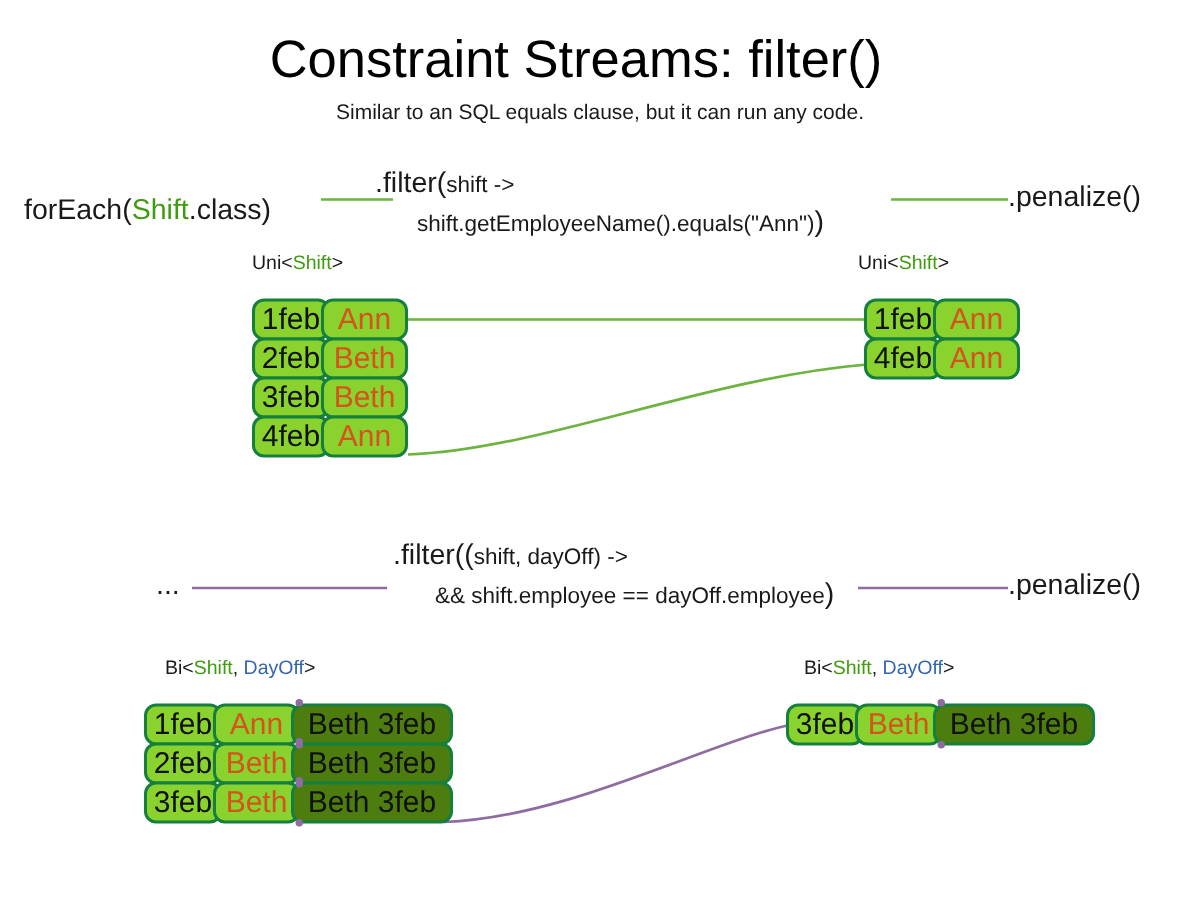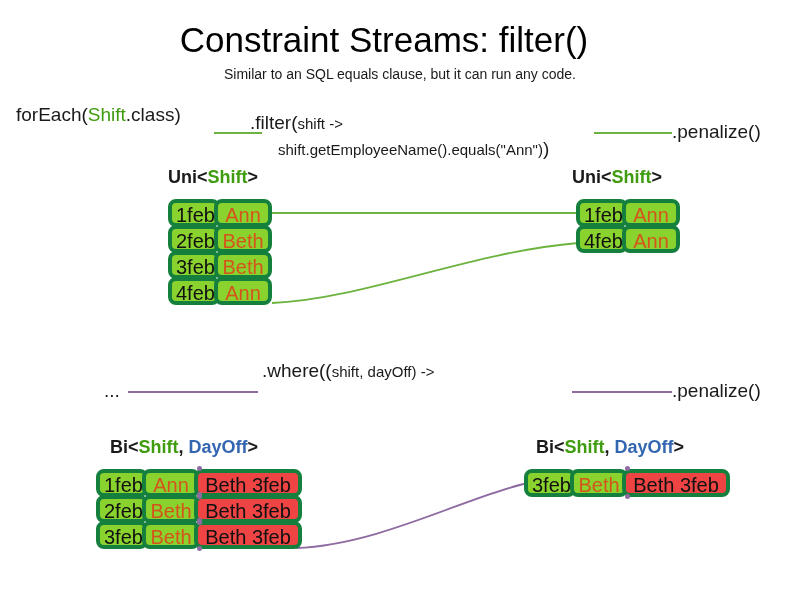--- a/index.html
+++ b/index.html
@@ -66,50 +66,49 @@
   .code-small {
     font-size: 15px;
     color: #1a1a1a;
   }
   .code-indent1 { padding-left: 28px; display: block; }
   .paren-big { font-size: 19px; }
 
   
   .type-cap {
     position: absolute;
-    font-size: 18px;
+    font-size: 13px;
     white-space: nowrap;
     color: #1a1a1a;
-    font-weight: bold;
   }
 
   
   .tuple-table {
     position: absolute;
   }
   .tuple-row {
     display: flex;
     align-items: stretch;
     margin-bottom: -2px;
     position: relative;
   }
   .cell {
-    border: 4px solid #15803d;
+    border: 2px solid #15803d;
     border-radius: 8px;
     box-sizing: border-box;
     height: 28px;
     line-height: 24px;
     font-size: 20px;
     text-align: center;
     padding: 0 4px;
     position: relative;
     overflow: hidden;
   }
   .cell.green { background: #8ad22e; }
-  .cell.blue  { background: #ef4444; }
+  .cell.blue  { background: #4d7c0f; }
   .cell.date  { color: #111111; }
   .cell.name  { color: #d4541c; margin-left: -6px; }
   .cell.pair  { color: #111111; margin-left: -6px; }
 
   
   .joint-dot {
     position: absolute;
     width: 5px;
     height: 5px;
     background: #8e6ba0;
@@ -143,21 +142,21 @@
 
     <path d="M 296 548 C 380 545 470 495 528 483" stroke="#8e6ba0" stroke-width="1.8" fill="none"></path>
 
     <path d="M 214 133 L 262 133" stroke="#6db33f" stroke-width="1.8" fill="none"></path>
     <path d="M 594 133 L 672 133" stroke="#6db33f" stroke-width="1.8" fill="none"></path>
 
     <path d="M 128 392 L 258 392" stroke="#8e6ba0" stroke-width="1.8" fill="none"></path>
     <path d="M 572 392 L 672 392" stroke="#8e6ba0" stroke-width="1.8" fill="none"></path>
   </svg>
 
-  <div class="pipe-text" style="left:16px; top:104px;"><span>forEach(</span><span class="c-green">Shift</span><span>.class)</span></div>
+  <div class="pipe-text" style="left:16px; top:130px;"><span>forEach(</span><span class="c-green">Shift</span><span>.class)</span></div>
 
   <div class="code-block" style="left:250px; top:110px;">
     <span class="code-head">.filter(</span><span class="code-small c-green">shift</span><span class="code-small"> -&gt;</span>
     <span class="code-indent1"><span class="code-small c-green">shift</span><span class="code-small">.getEmployeeName().equals("Ann")</span><span class="paren-big">)</span></span>
   </div>
 
   <div class="pipe-text" style="left:672px; top:121px;">.penalize()</div>
 
   <div class="type-cap" style="left:168px; top:167px;"><span>Uni&lt;</span><span class="c-green">Shift</span><span>&gt;</span></div>
 
@@ -188,21 +187,22 @@
       </div>
       <div class="tuple-row">
         <div class="cell green date" style="width: 52px;">4feb</div>
         <div class="cell green name" style="width: 58px;">Ann</div>
       </div>
     </div>
 
   <div class="pipe-text" style="left:104px; top:380px;">...</div>
 
   <div class="code-block" style="left:262px; top:358px;">
-    <span class="code-head">.where((</span><span class="code-small c-green">shift</span><span class="code-small">, </span><span class="code-small c-blue">dayOff</span><span class="code-small">) -&gt;</span>
+    <span class="code-head">.filter((</span><span class="code-small c-green">shift</span><span class="code-small">, </span><span class="code-small c-blue">dayOff</span><span class="code-small">) -&gt;</span>
+    <span class="code-indent1"><span class="code-small">&amp;&amp; </span><span class="code-small c-green">shift</span><span class="code-small">.employee == </span><span class="code-small c-blue">dayOff</span><span class="code-small">.employee</span><span class="paren-big">)</span></span>
   </div>
 
   <div class="pipe-text" style="left:672px; top:380px;">.penalize()</div>
 
   <div class="type-cap" style="left:110px; top:437px;"><span>Bi&lt;</span><span class="c-green">Shift</span><span>, </span><span class="c-blue">DayOff</span><span>&gt;</span></div>
 
   <div class="type-cap" style="left:536px; top:437px;"><span>Bi&lt;</span><span class="c-green">Shift</span><span>, </span><span class="c-blue">DayOff</span><span>&gt;</span></div>
 
   <div class="tuple-table" id="bi-input-table" style="left:96px; top:469px;">
       <div class="tuple-row">

